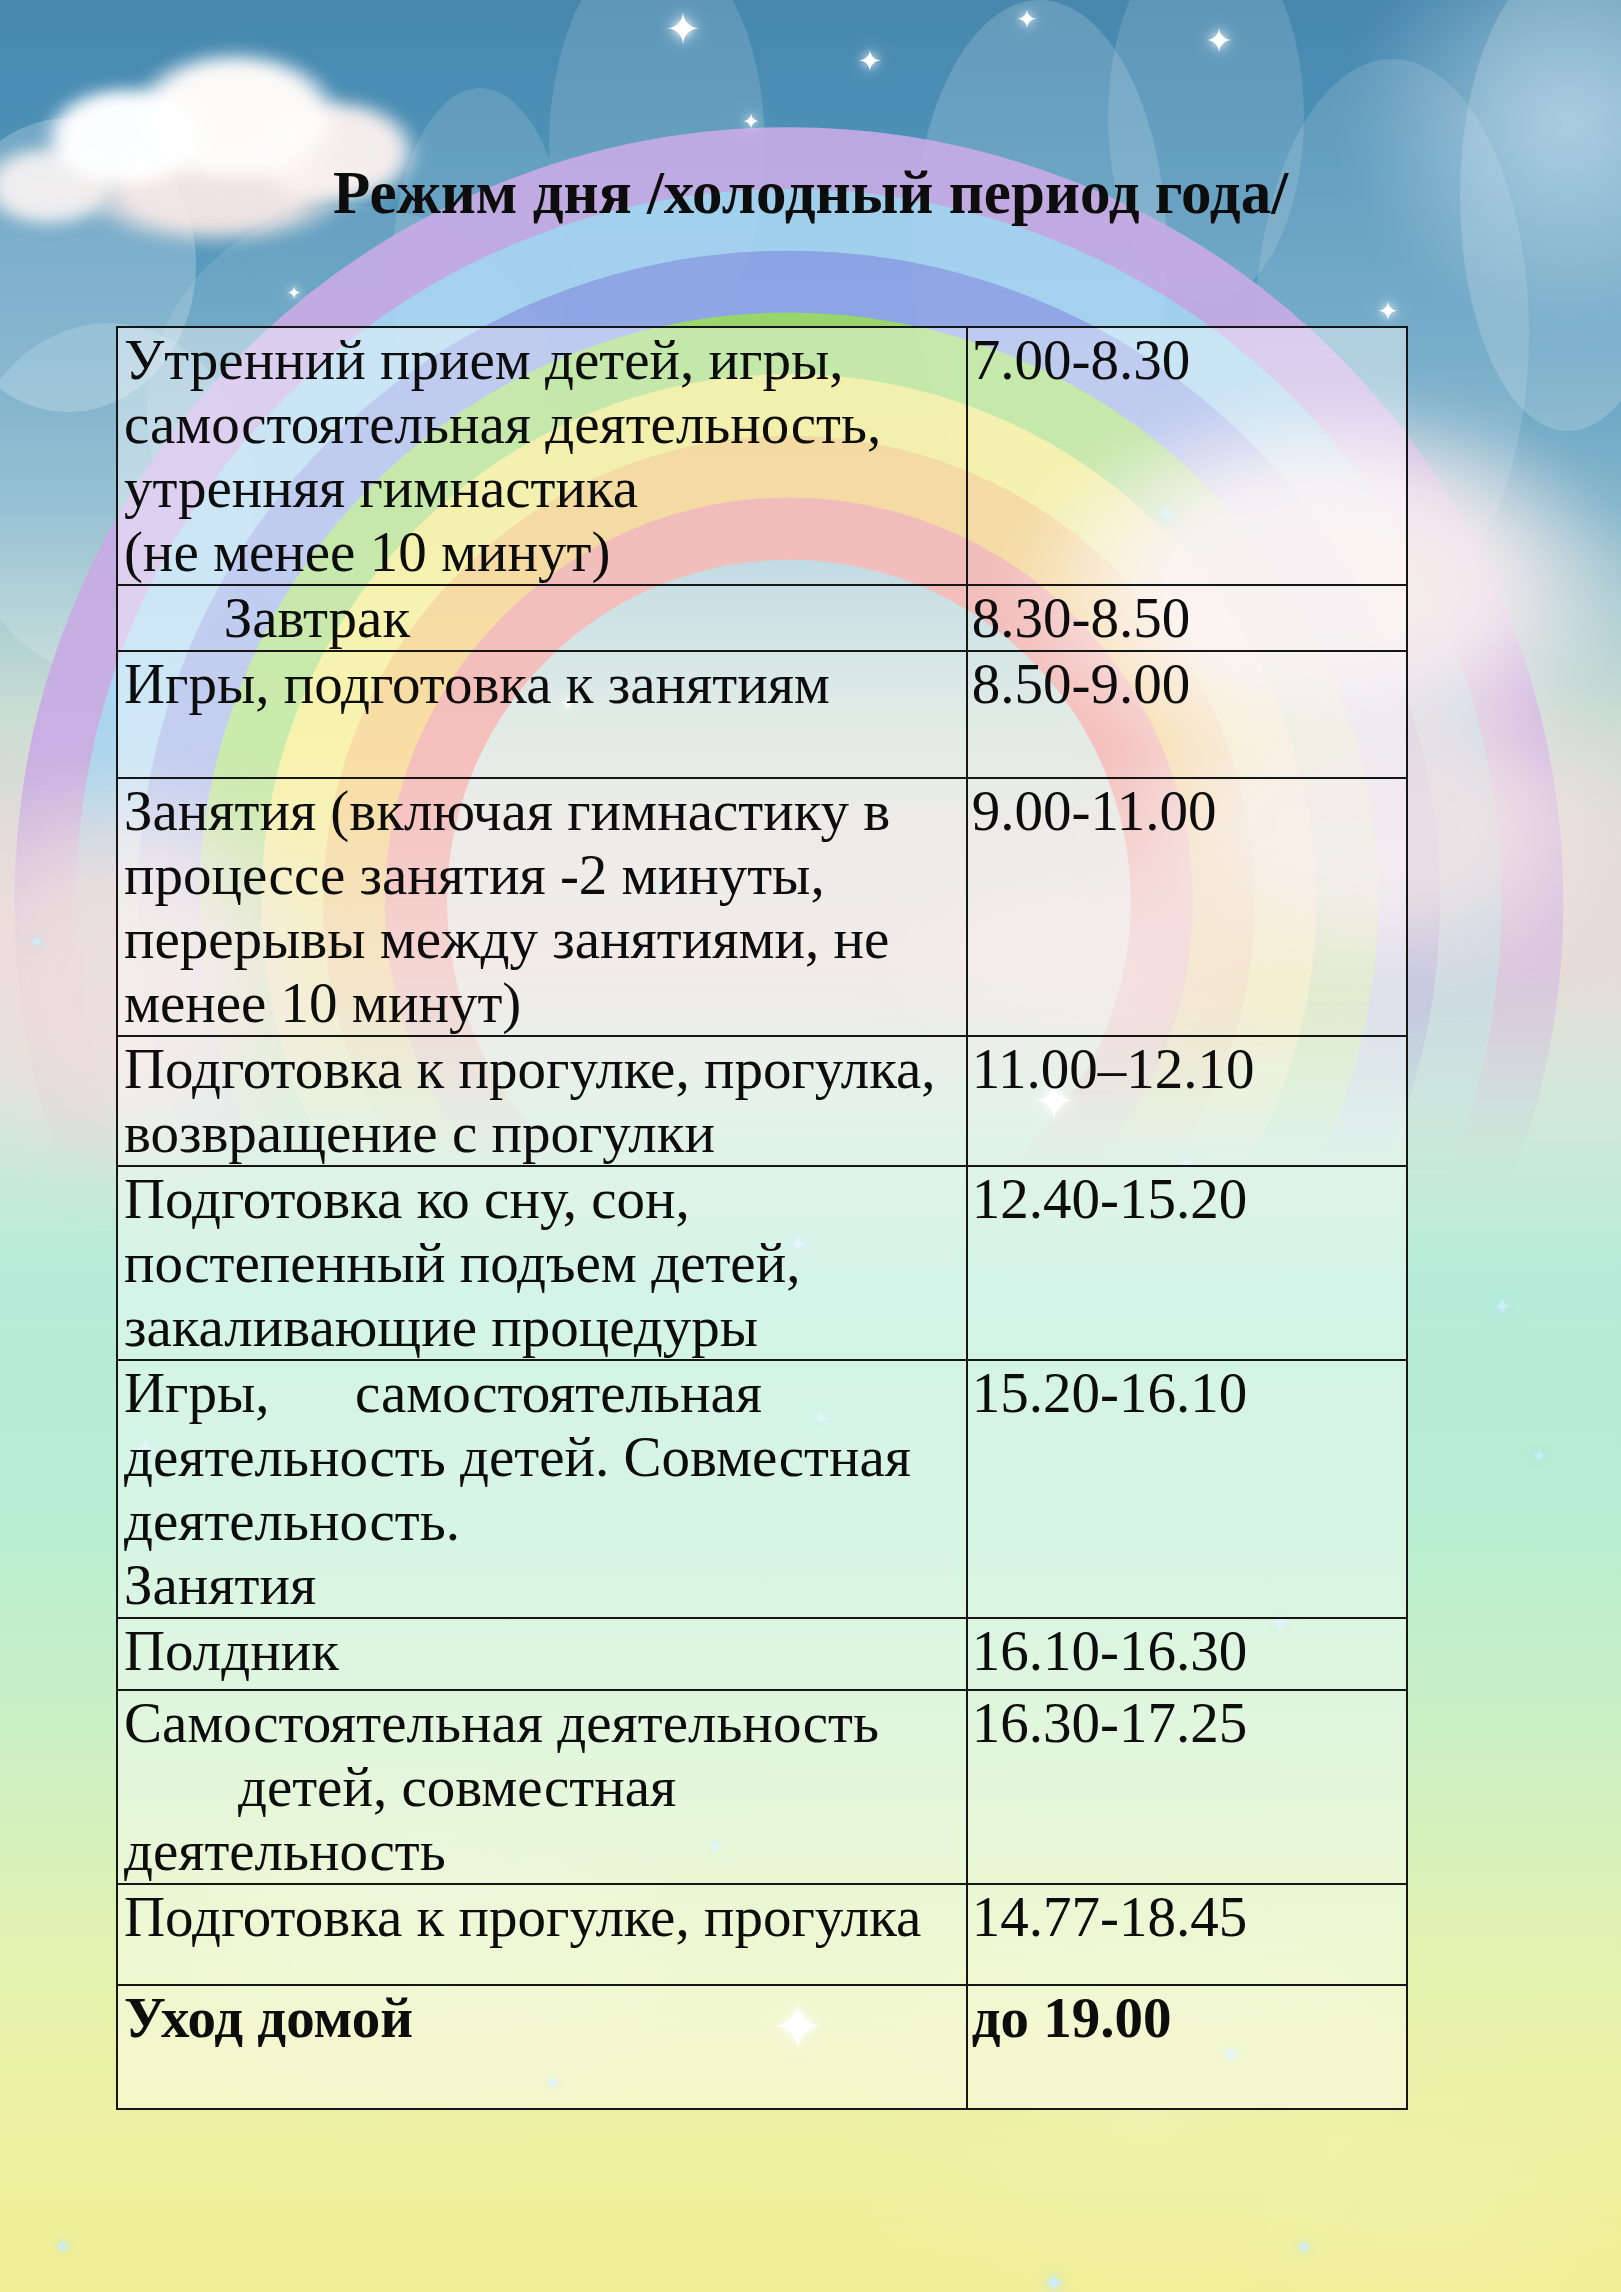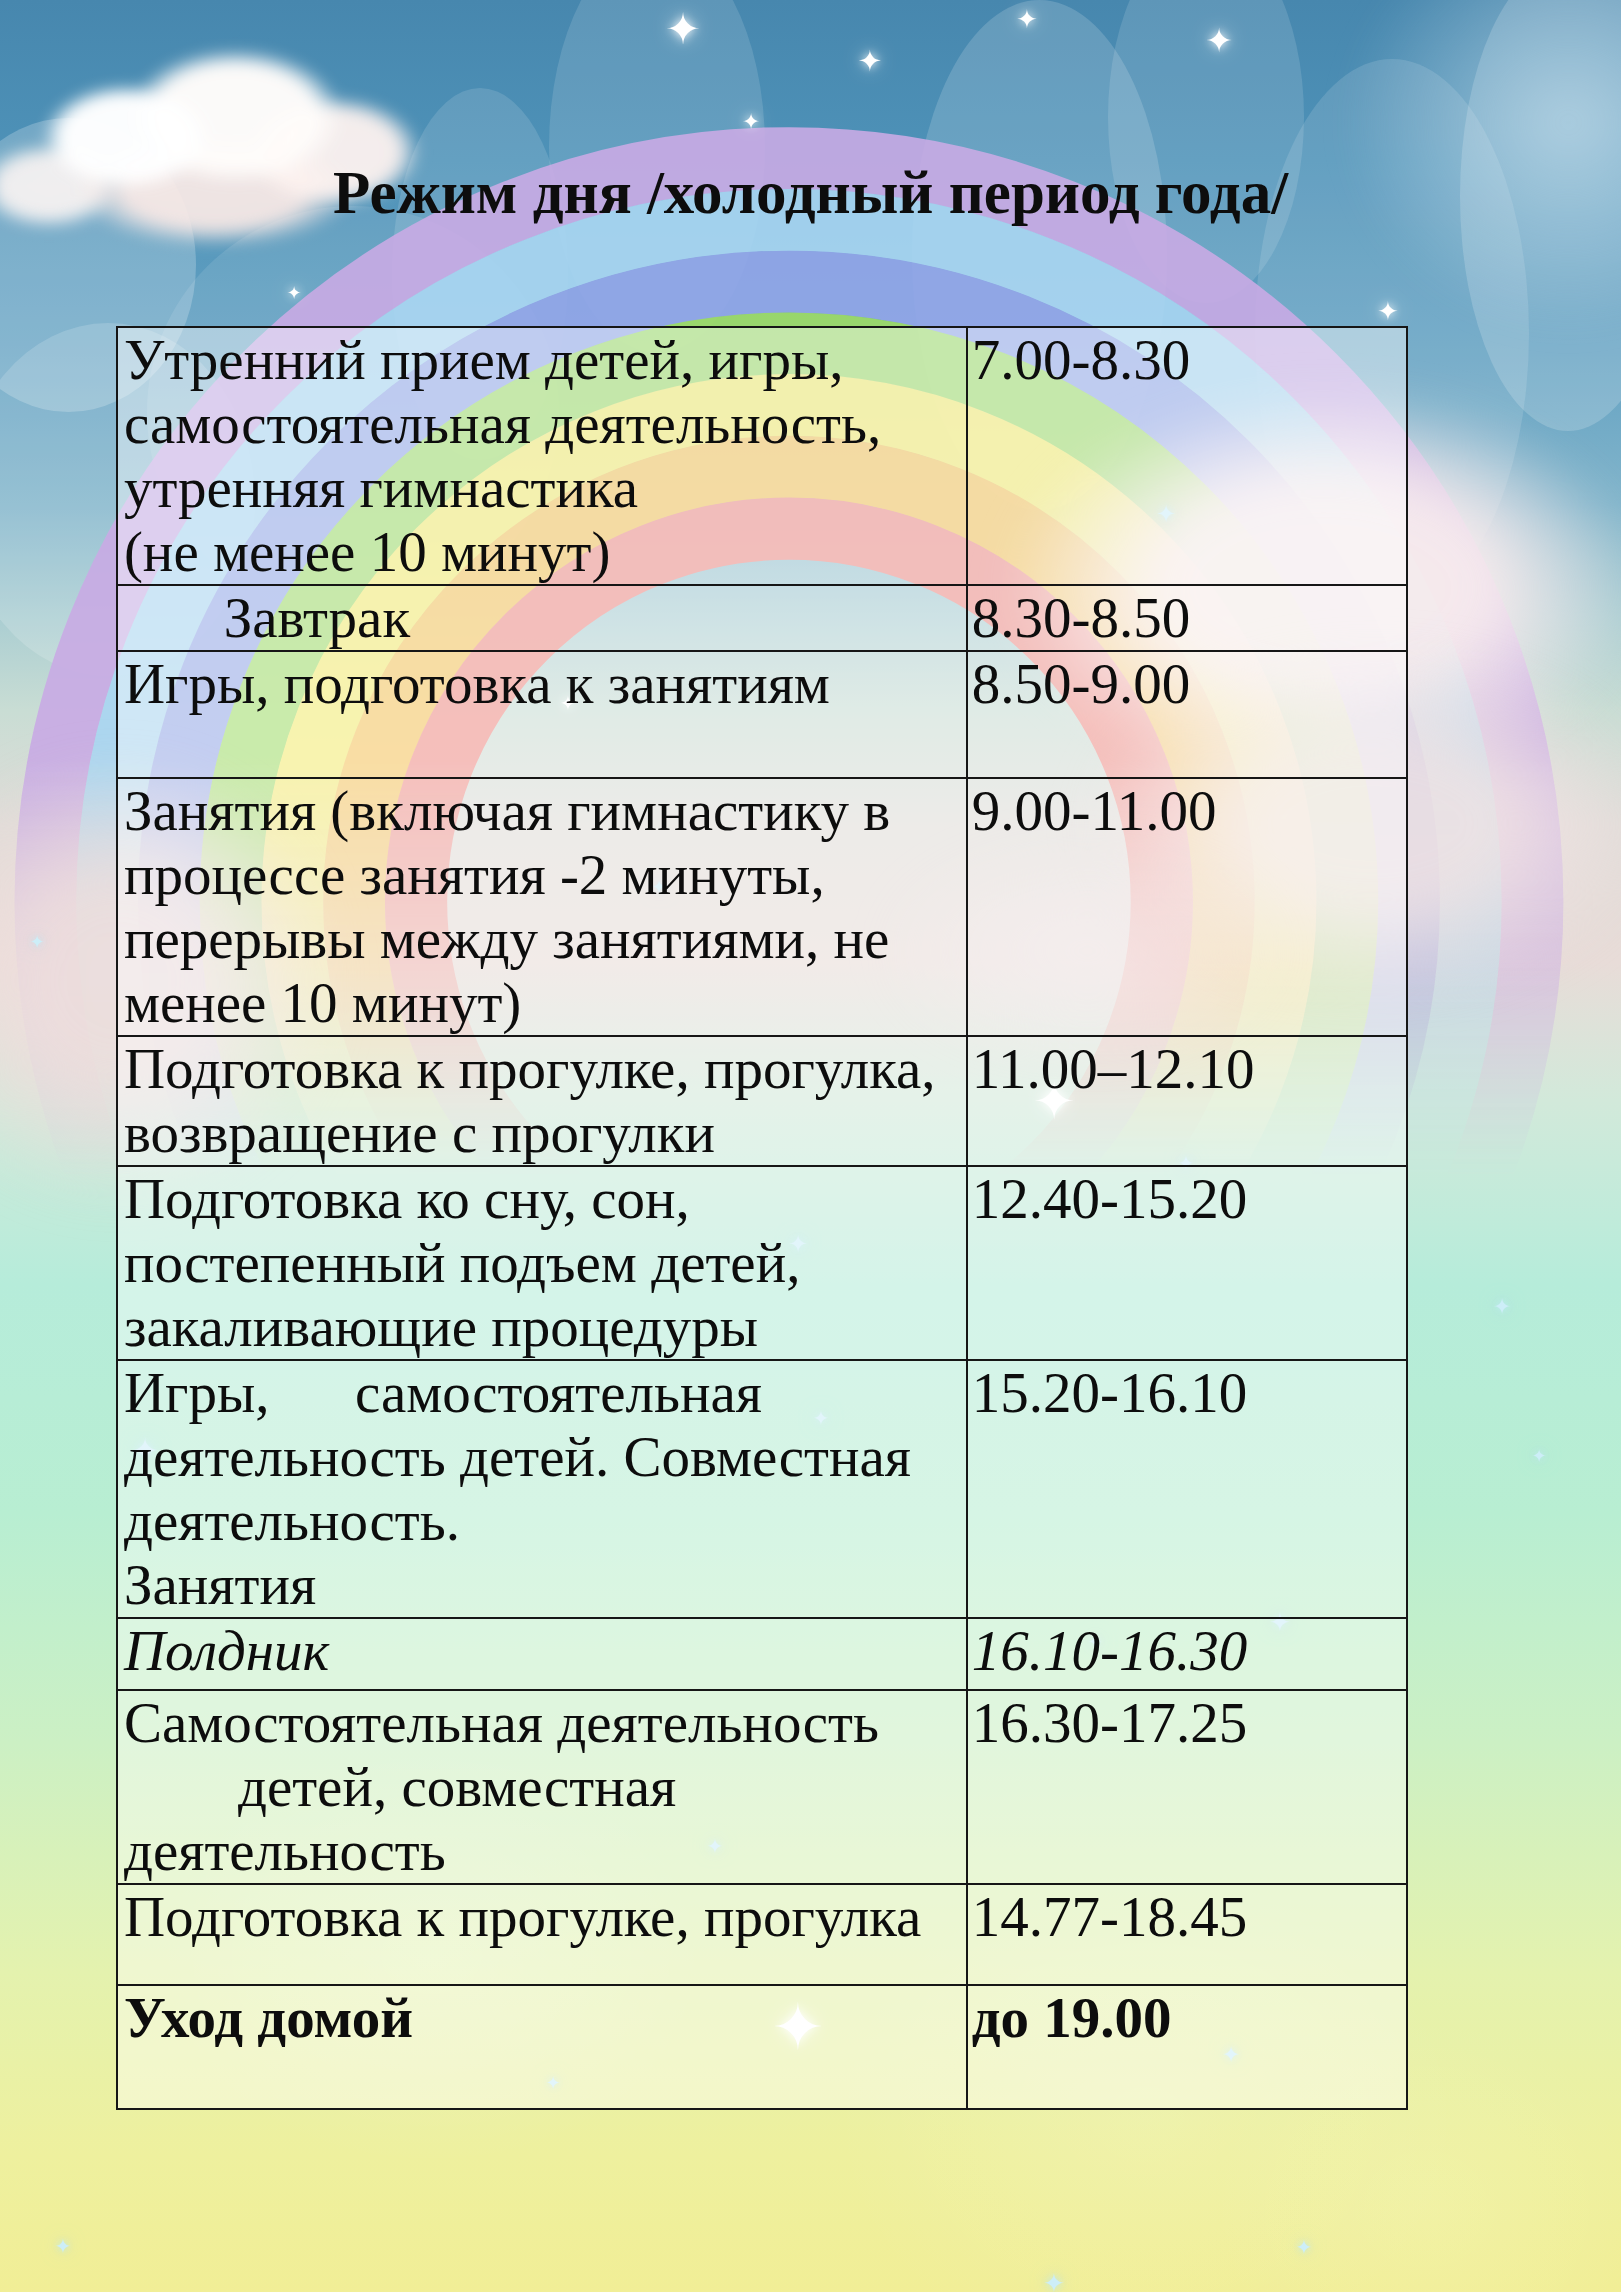--- a/index.html
+++ b/index.html
@@ -106,21 +106,21 @@
     border:2px solid #161616;
     vertical-align:top;
     color:#0d0d0d;
     font-size:57px;line-height:64px;
     overflow:hidden;
   }
   td.activity{width:838px;padding:0 3.9px 0 5.9px;white-space:pre-wrap;}
   td.time{width:430px;text-align:left;padding:0 3.9px;}
   tr.r0 {height:257px;} tr.r1 {height:59px;}  tr.r2 {height:127px;}
   tr.r3 {height:250px;} tr.r4 {height:127px;} tr.r5 {height:66px;}
-  tr.r6 {height:189px;} tr.r7 {height:250px;margin-left:48px;} tr.r8 {height:72px;font-style:italic;}
+  tr.r6 {height:189px;} tr.r7 {height:250px;margin-left:48px;} tr.r8 {height:72px;}
   tr.r9 {height:188px;} tr.r10{height:101px;} tr.r11{height:124px;font-weight:bold;}
 </style>
 </head>
 <body>
 
 <div class="page">
 
   <span class="bokeh" style="left:392px;top:88px;width:176px;height:372px;"></span>
   <span class="bokeh" style="left:549px;top:-59px;width:216px;height:412px;"></span>
   <span class="bokeh" style="left:912px;top:0px;width:255px;height:510px;background:rgba(255,255,255,.16);"></span>

